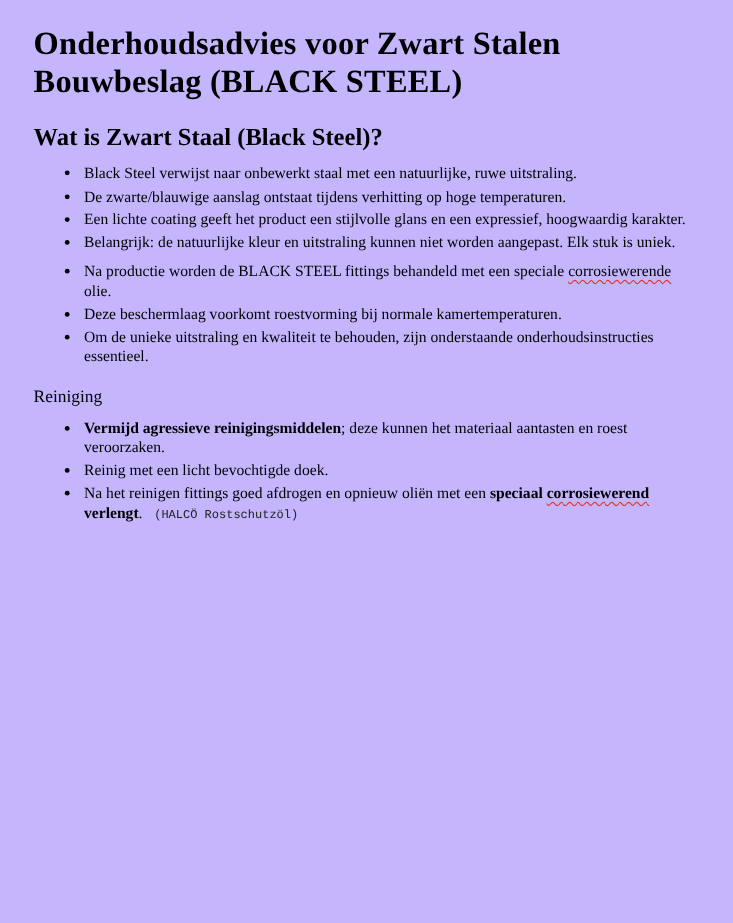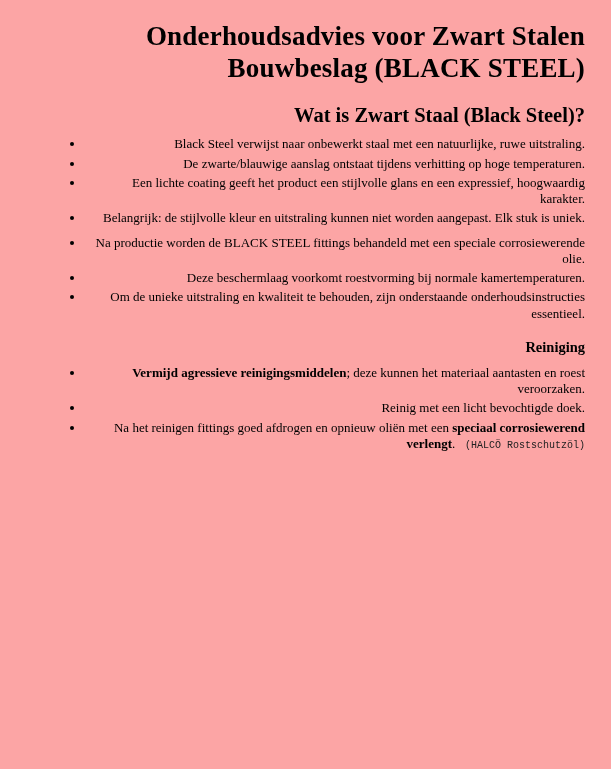--- a/index.html
+++ b/index.html
@@ -5,58 +5,58 @@
   html, body {
     margin: 0;
     padding: 0;
     background: #ffffff;
   }
   .page {
     position: relative;
     width: 611px;
     height: 769px;
     box-sizing: border-box;
-    background: #fca5a5;
+    background: #c4b5fd;
     color: #000000;
     font-family: "Liberation Serif", "DejaVu Serif", serif;
-    padding: 14px 26px 16px 44px;
+    padding: 14px 26px 16px 28px;
     overflow: hidden;
-    text-align: right;
   }
   h1 {
     font-size: 27px;
     line-height: 1.2;
     font-weight: bold;
     margin: 6px 0 8px 0;
     letter-spacing: 0.2px;
   }
   h2 {
     font-size: 20.5px;
     line-height: 1.25;
     font-weight: bold;
     margin: 18px 0 6px 0;
   }
   h3 {
     font-size: 14.5px;
     line-height: 1.3;
-    font-weight: bold;
+    font-weight: normal;
     margin: 16px 0 6px 0;
   }
   ul.bullets {
     margin: 8px 0 8px 0;
     padding-left: 41px;
     font-size: 13px;
     line-height: 1.25;
   }
   ul.bullets li {
     margin: 0 0 3px 0;
     padding-left: 1px;
   }
   .run-bold { font-weight: bold; }
   .run-misspelled {
+    text-decoration: underline;
     text-decoration-style: wavy;
     text-decoration-color: #e03a2f;
     text-decoration-thickness: 1px;
     text-underline-offset: 2px;
   }
   .run-small {
     font-size: 10px;
     color: #222222;
     font-family: Liberation Mono, monospace;
   }
@@ -65,21 +65,21 @@
 <body>
 
 <div class="page">
   <div>
       <h1>Onderhoudsadvies voor Zwart Stalen Bouwbeslag (BLACK STEEL)</h1>
       <h2>Wat is Zwart Staal (Black Steel)?</h2>
       <ul class="bullets">
         <li><span>Black Steel verwijst naar onbewerkt staal met een natuurlijke, ruwe uitstraling.</span></li>
         <li><span>De zwarte/blauwige aanslag ontstaat tijdens verhitting op hoge temperaturen.</span></li>
         <li><span>Een lichte coating geeft het product een stijlvolle glans en een expressief, hoogwaardig karakter.</span></li>
-        <li><span>Belangrijk: de stijlvolle kleur en uitstraling kunnen niet worden aangepast. Elk stuk is uniek.</span></li>
+        <li><span>Belangrijk: de natuurlijke kleur en uitstraling kunnen niet worden aangepast. Elk stuk is uniek.</span></li>
       </ul>
       <ul class="bullets">
         <li><span>Na productie worden de BLACK STEEL fittings behandeld met een speciale </span><span class="run-misspelled">corrosiewerende</span><span> olie.</span></li>
         <li><span>Deze beschermlaag voorkomt roestvorming bij normale kamertemperaturen.</span></li>
         <li><span>Om de unieke uitstraling en kwaliteit te behouden, zijn onderstaande onderhoudsinstructies essentieel.</span></li>
       </ul>
       <h3>Reiniging</h3>
       <ul class="bullets">
         <li><span class="run-bold">Vermijd agressieve reinigingsmiddelen</span><span>; deze kunnen het materiaal aantasten en roest veroorzaken.</span></li>
         <li><span>Reinig met een licht bevochtigde doek.</span></li>

